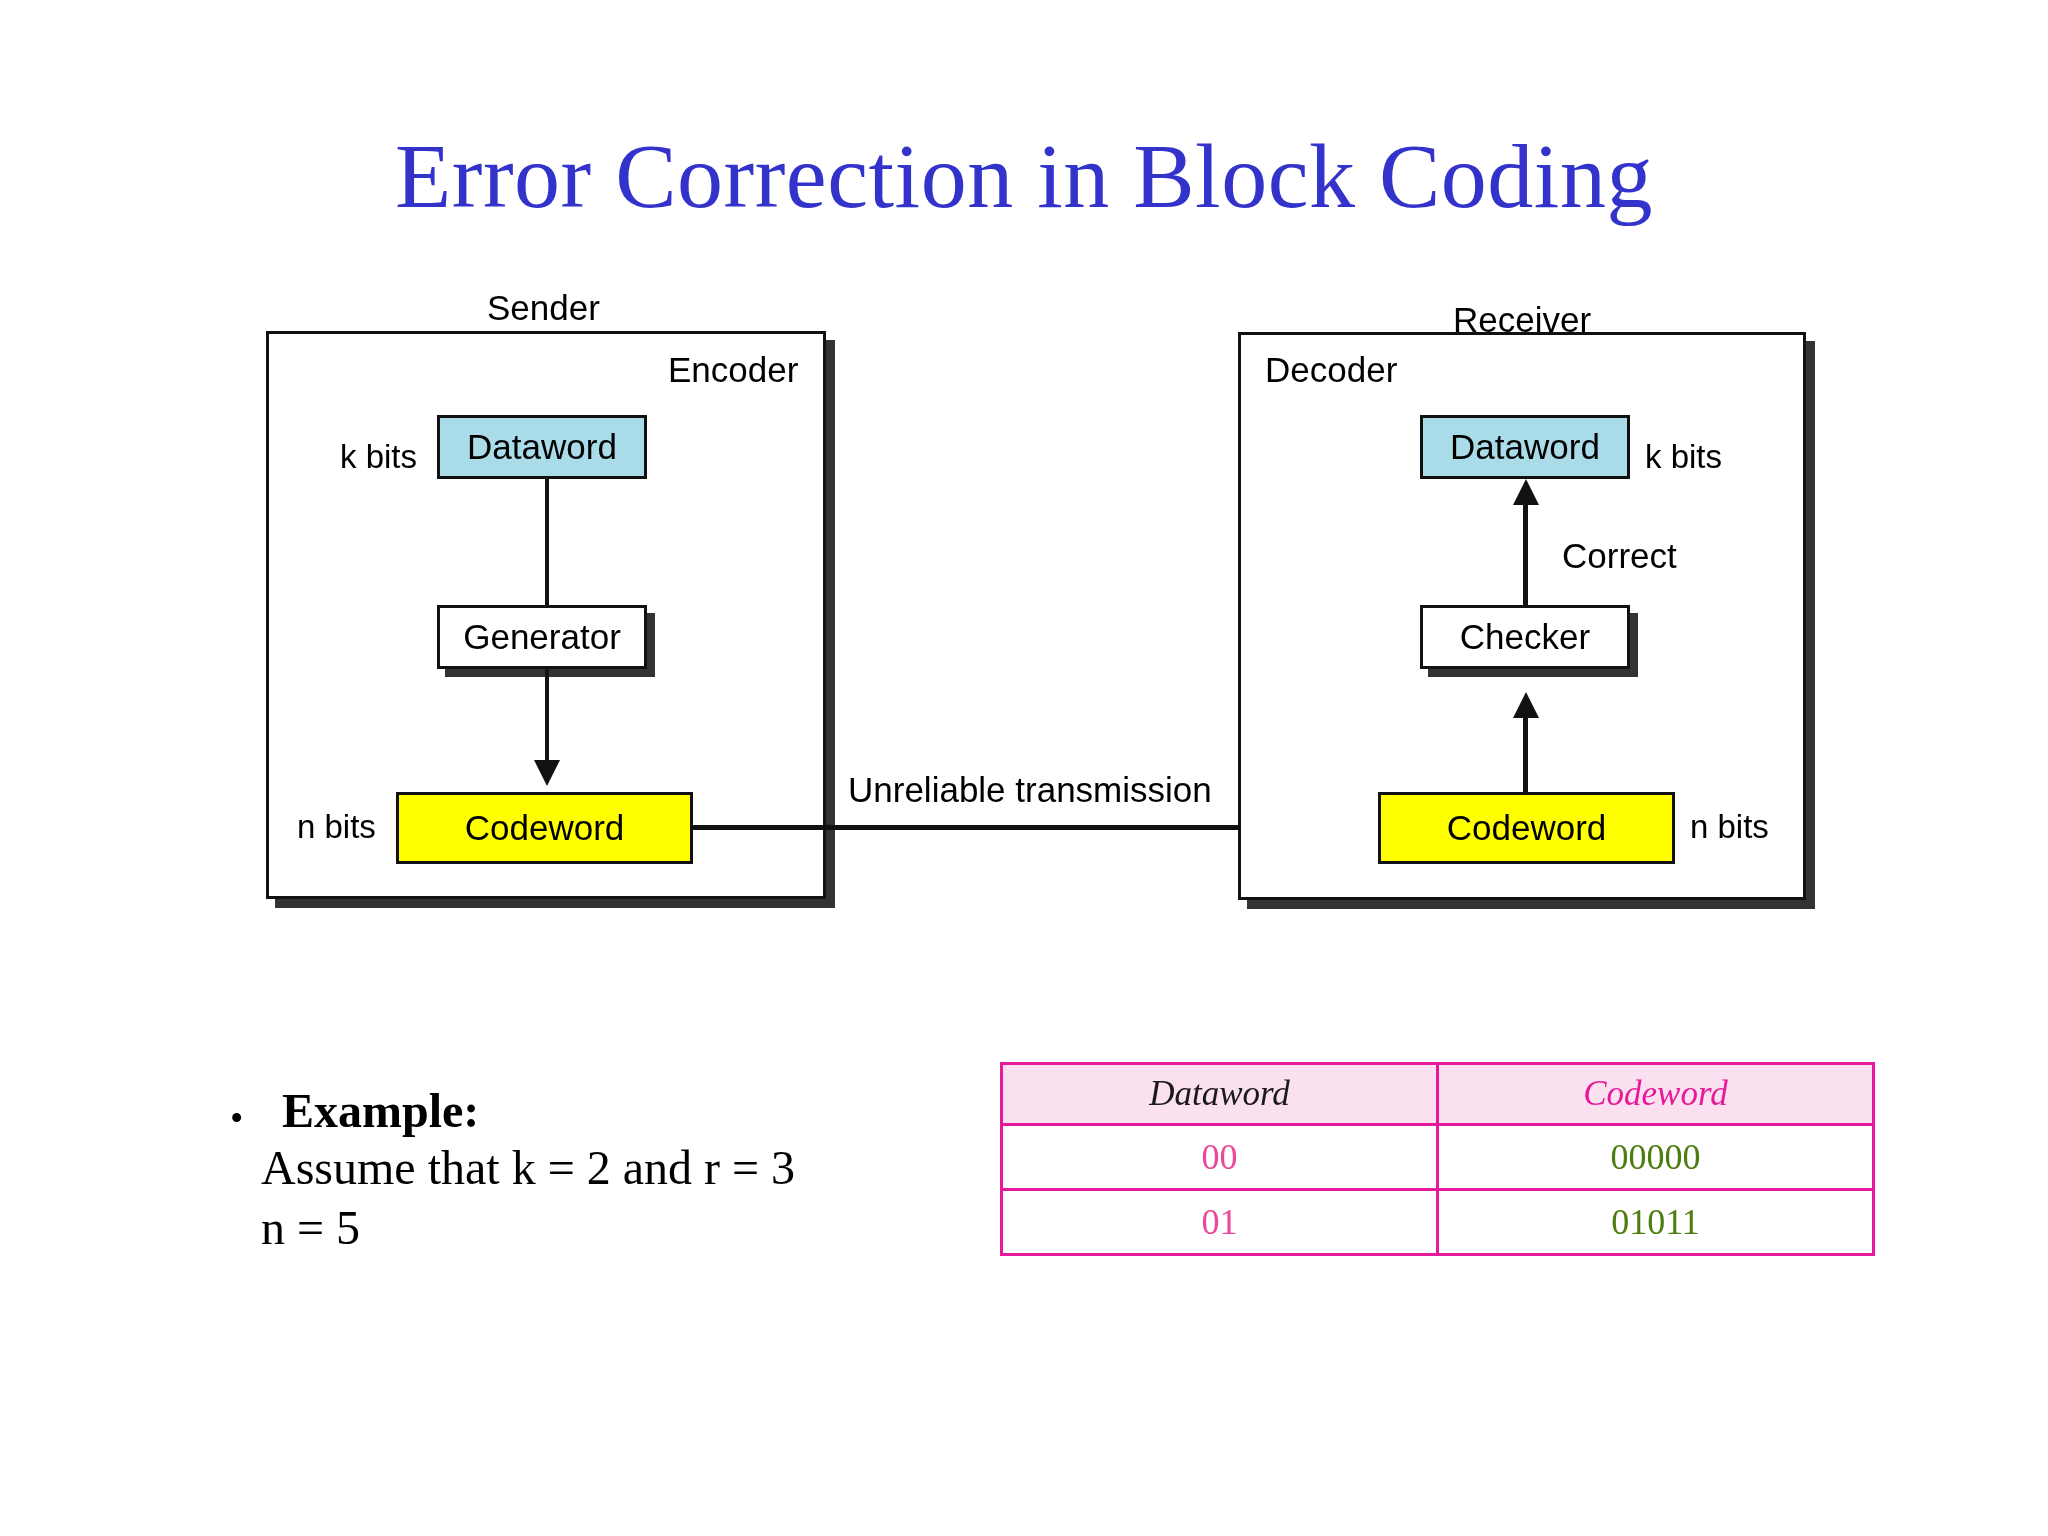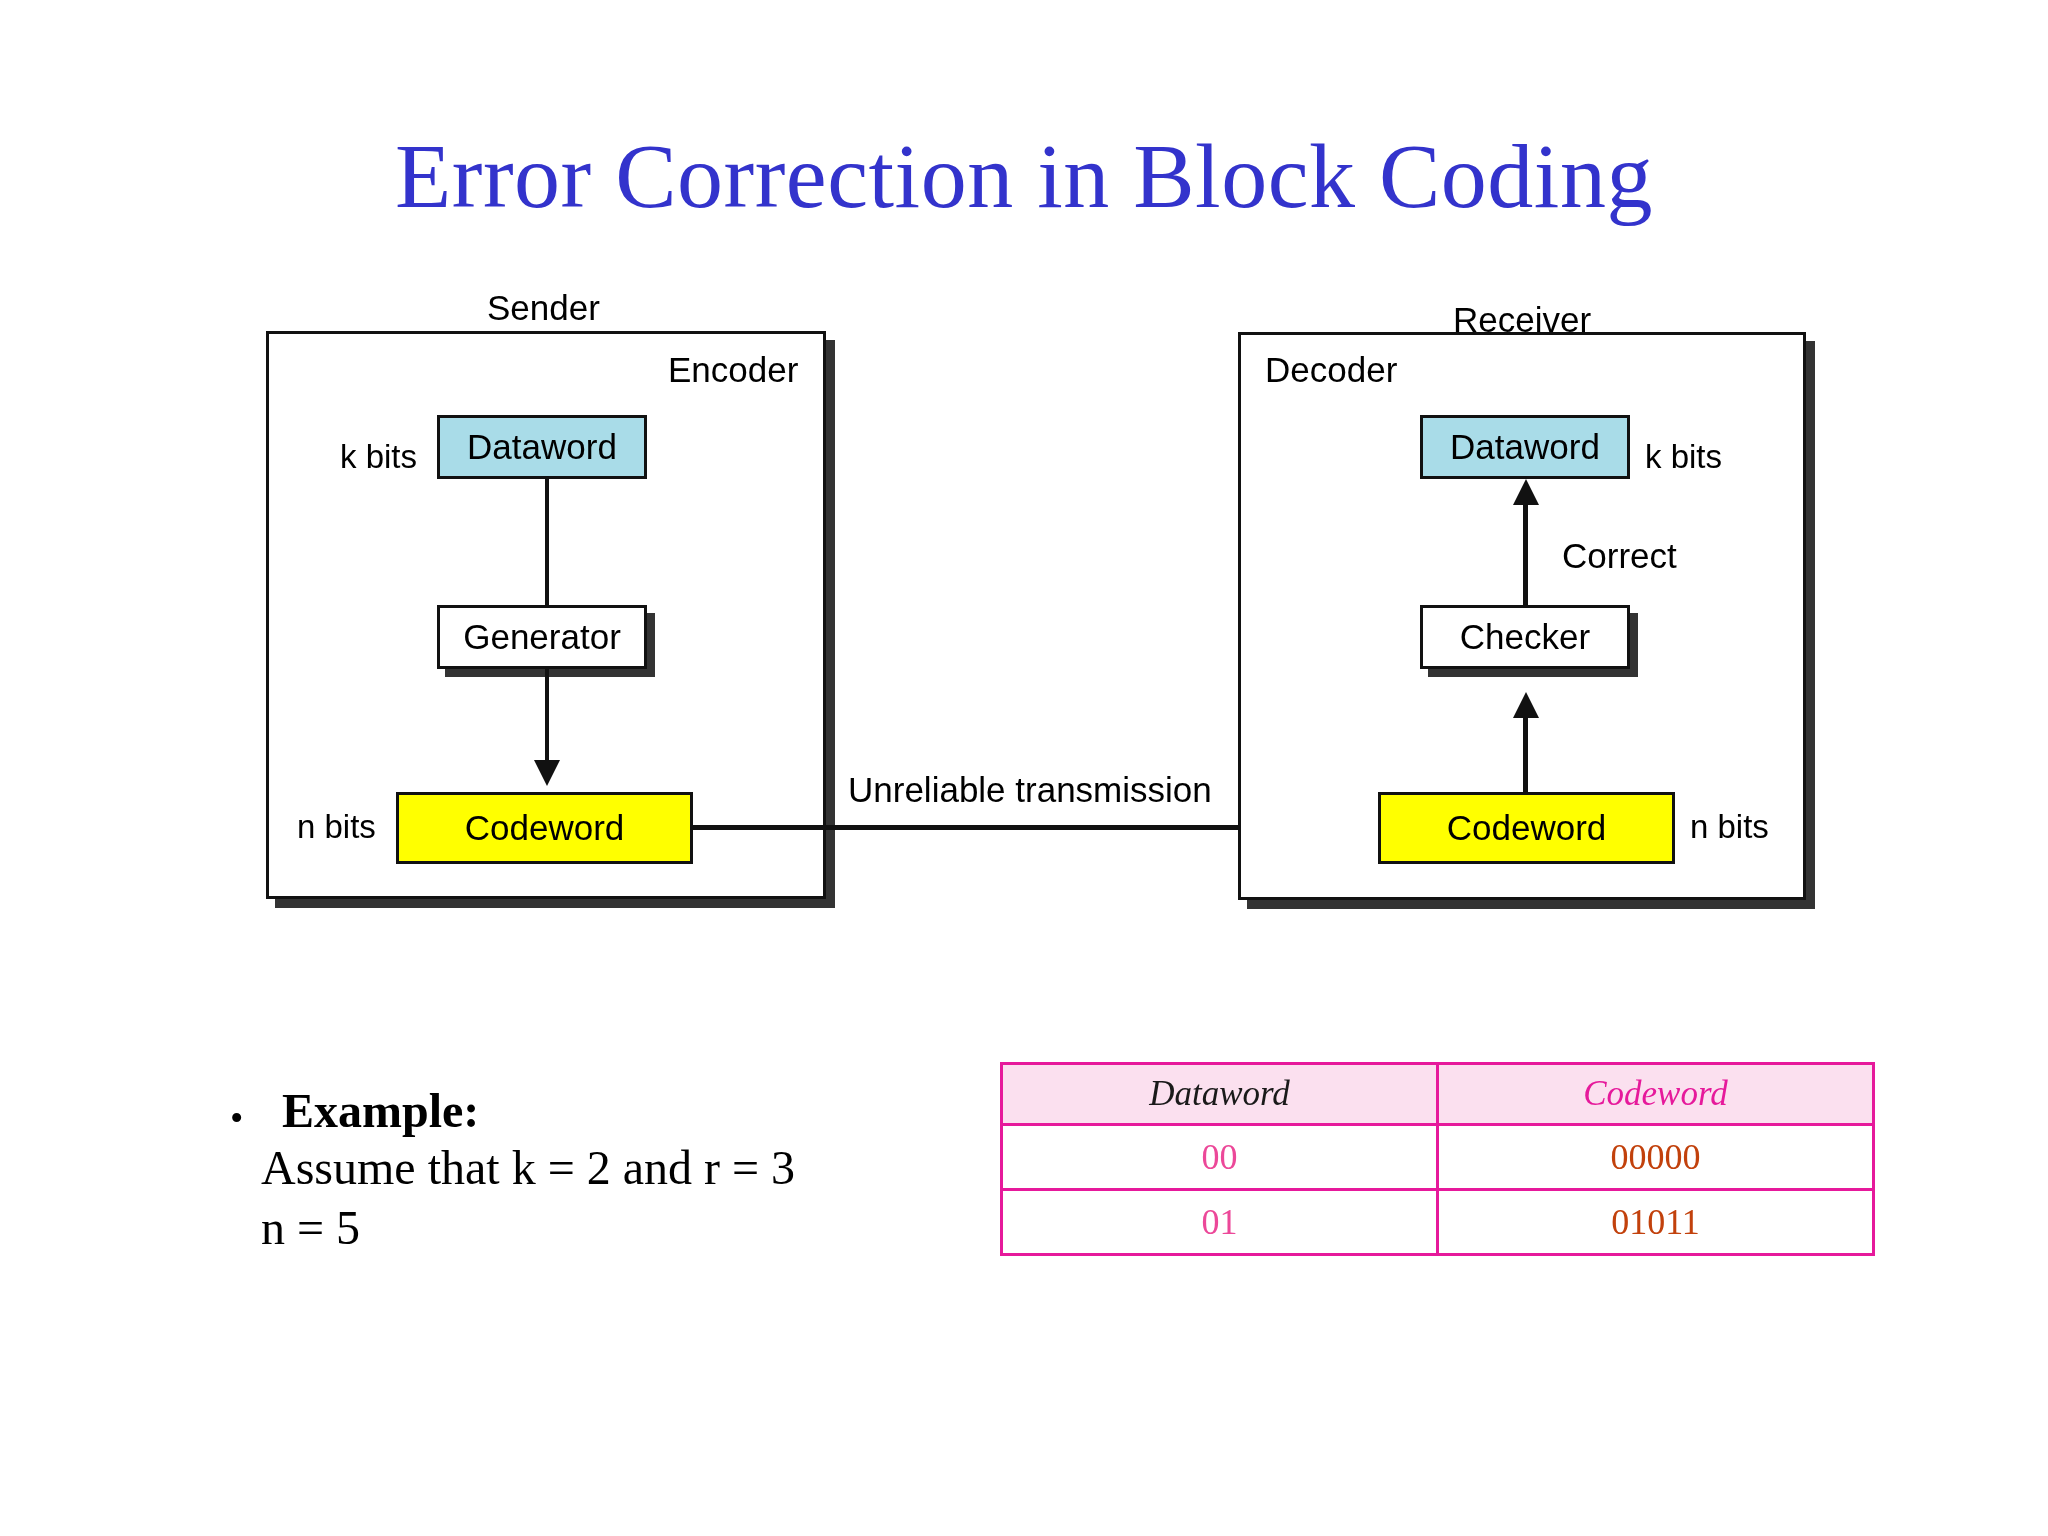--- a/index.html
+++ b/index.html
@@ -149,21 +149,21 @@
   #code-table thead th {
     background: #fbe0ef;
     font-style: italic;
     font-size: 35px;
     height: 58px;
   }
   #code-table thead th.h-dataword { color: #1a1a1a; }
   #code-table thead th.h-codeword { color: #e6199b; }
   #code-table tbody td { background: #ffffff; font-size: 36px; }
   #code-table tbody td.c-dataword { color: #ec4899; }
-  #code-table tbody td.c-codeword { color: #c2410c; }
+  #code-table tbody td.c-codeword { color: #4d7c0f; }
 </style>
 </head>
 <body>
 
 <div class="slide-title">Error Correction in Block Coding</div>
 
 <div id="diagram">
 
   <div class="lbl" style="left:487px; top:290px; font-size:35px;">Sender</div>
 

